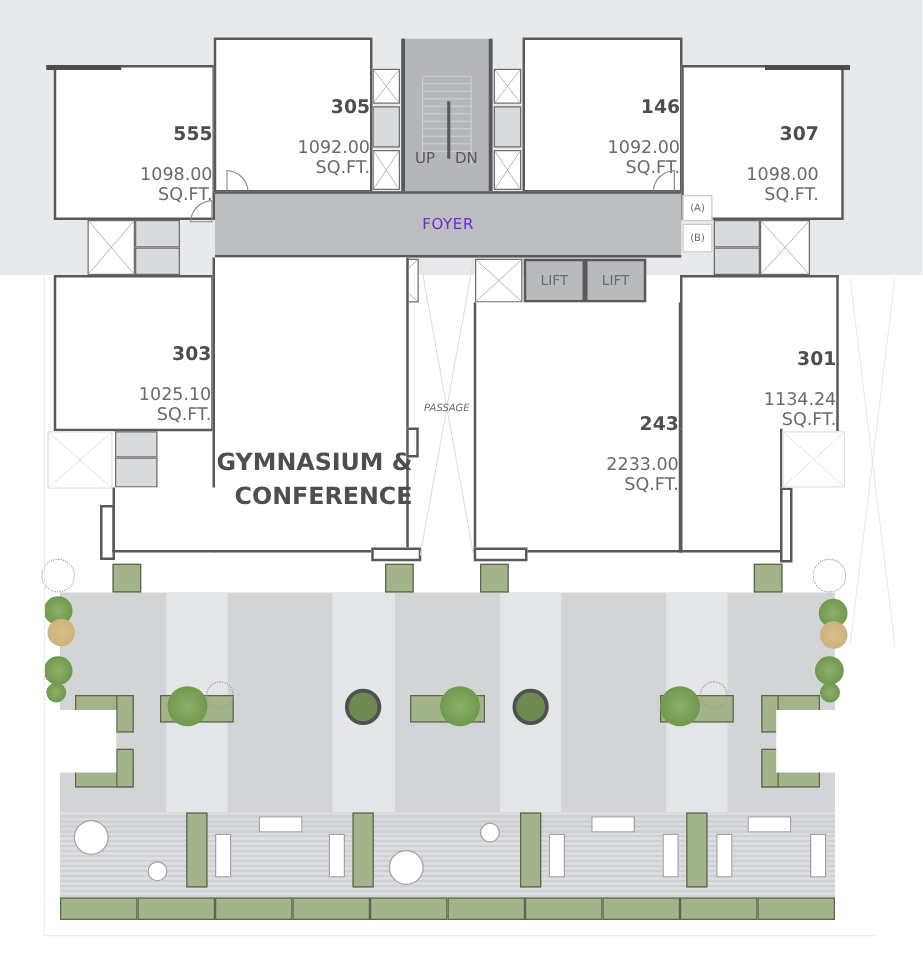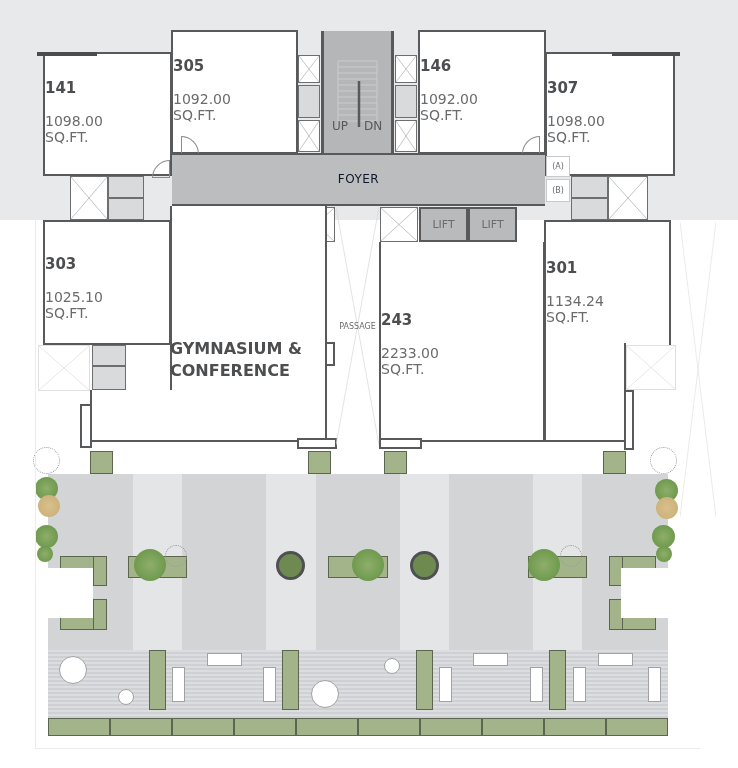--- a/index.html
+++ b/index.html
@@ -7,21 +7,21 @@
   .abs{position:absolute;box-sizing:border-box;}
   .bgtop{left:0;top:0;width:738px;height:220px;background:#e8e9eb;}
   .room{background:#fff;border:2px solid #58595b;}
   .wallthick{background:#4b4c4e;}
   .core{background:#b5b6b8;}
   .foyer{background:#bcbdbf;border-top:2px solid #58595b;border-bottom:2px solid #58595b;}
   .lift{background:#b9babc;border:2px solid #58595b;color:#6b6c6e;font-size:11px;display:flex;align-items:center;justify-content:center;}
   .shaft{background:#fff;border:1.5px solid #6d6e70;}
   .shaft svg{position:absolute;left:0;top:0;width:100%;height:100%;}
   .svc{background:#d9dadb;border:1.5px solid #6d6e70;}
-  .lbl{text-align:left;color:#58595b;line-height:1.15;}
+  .lbl{text-align:right;color:#58595b;line-height:1.15;margin-top:19px;}
   .num{font-weight:bold;font-size:15px;color:#4d4e50;}
   .area{font-size:14px;color:#6a6b6d;}
   .tag{font-size:8px;color:#6a6b6d;}
   .plaza{background:#d3d4d6;}
   .lane{background:#e4e5e6;}
   .deck{background:repeating-linear-gradient(180deg,#dcdde0 0 2px,#cfd0d3 2px 4px);}
   .green{background:#a4b48a;border:1.5px solid #5c6550;}
   .bench{background:#fff;border:1.5px solid #a0a1a3;}
   .pot{border-radius:50%;background:#6f8a50;border:3px solid #4f5052;}
   .shrub{border-radius:50%;background:radial-gradient(circle,#8fae6a 0%,#6f9a4e 70%,#b3c79a 100%);}
@@ -31,21 +31,21 @@
   .dooarc{border:1px solid #8a8b8d;border-radius:0 100% 0 0;background:transparent;}
 </style>
 </head>
 <body>
 
 <div class="abs bgtop"></div>
 
 <div class="abs room" style="left:43px;top:52px;width:129px;height:124px;">
   <div class="abs wallthick" style="left:-8px;top:-2px;width:60px;height:4px;"></div>
   <div class="abs lbl" style="left:0;top:26px;width:125px;">
-    <div class="num">141</div>
+    <div class="num">555</div>
     <div class="area" style="margin-top:16px;">1098.00</div>
     <div class="area">SQ.FT.</div>
   </div>
 </div>
 
 <div class="abs room" style="left:171px;top:30px;width:127px;height:124px;">
   <div class="abs lbl" style="left:0;top:26px;width:123px;">
     <div class="num">305</div>
     <div class="area" style="margin-top:16px;">1092.00</div>
     <div class="area">SQ.FT.</div>
@@ -116,21 +116,21 @@
 <div class="abs room" style="left:545px;top:52px;width:130px;height:124px;">
   <div class="abs wallthick" style="left:65px;top:-2px;width:68px;height:4px;"></div>
   <div class="abs lbl" style="left:0;top:26px;width:108px;">
     <div class="num">307</div>
     <div class="area" style="margin-top:16px;">1098.00</div>
     <div class="area">SQ.FT.</div>
   </div>
 </div>
 
 <div class="abs foyer" style="left:172px;top:153px;width:373px;height:53px;">
-  <div class="abs" style="left:0;top:17px;width:373px;text-align:center;font-size:12px;color:#0f172a;letter-spacing:0.5px;">FOYER</div>
+  <div class="abs" style="left:0;top:17px;width:373px;text-align:center;font-size:12px;color:#6d28d9;letter-spacing:0.5px;">FOYER</div>
 </div>
 <div class="abs" style="left:546px;top:156px;width:24px;height:21px;background:#fff;border:1px solid #c8c9cb;font-size:8px;color:#6a6b6d;text-align:center;line-height:19px;"><span>(A)</span></div>
 <div class="abs" style="left:546px;top:179px;width:24px;height:23px;background:#fff;border:1px solid #c8c9cb;font-size:8px;color:#6a6b6d;text-align:center;line-height:21px;"><span>(B)</span></div>
 
 <div class="abs shaft" style="left:70px;top:176px;width:38px;height:44px;">
     <svg viewBox="0 0 38 44" preserveAspectRatio="none">
       <line x1="0" y1="0" x2="38" y2="44" stroke="#b0b1b3" stroke-width="0.8"></line>
       <line x1="38" y1="0" x2="0" y2="44" stroke="#b0b1b3" stroke-width="0.8"></line>
     </svg>
   </div>
@@ -190,31 +190,31 @@
       <line x1="0" y1="0" x2="52" y2="46" stroke="#e0e0e2" stroke-width="0.8"></line>
       <line x1="52" y1="0" x2="0" y2="46" stroke="#e0e0e2" stroke-width="0.8"></line>
     </svg>
   </div>
 
 <div class="abs" style="left:170px;top:206px;width:157px;height:236px;border-left:2px solid #58595b;border-right:2px solid #58595b;background:#fff;"></div>
 <div class="abs" style="left:90px;top:390px;width:237px;height:52px;border-left:2px solid #58595b;border-bottom:2px solid #58595b;border-right:2px solid #58595b;background:#fff;"></div>
 <div class="abs wallthick" style="left:80px;top:404px;width:12px;height:44px;background:transparent;border:2px solid #58595b;"></div>
 <div class="abs" style="left:297px;top:438px;width:40px;height:11px;border:2px solid #58595b;background:#fff;"></div>
 <div class="abs" style="left:325px;top:342px;width:10px;height:24px;border:2px solid #58595b;background:#fff;"></div>
-<div class="abs lbl" style="left:170px;top:338px;width:160px;font-weight:bold;font-size:16px;color:#4d4e50;line-height:1.4;">
+<div class="abs lbl" style="left:170px;top:338px;width:160px;font-weight:bold;font-size:19px;color:#4d4e50;line-height:1.4;">
   <div>GYMNASIUM &amp;</div>
   <div>CONFERENCE</div>
 </div>
 
 <div class="abs" style="left:336px;top:207px;width:43px;height:238px;">
   <svg class="abs" style="left:0;top:0;" width="43" height="238" viewBox="0 0 43 238">
       <line x1="0" y1="0" x2="43" y2="238" stroke="#dcdcde" stroke-width="0.8"></line>
       <line x1="43" y1="0" x2="0" y2="238" stroke="#dcdcde" stroke-width="0.8"></line>
     </svg>
-  <div class="abs tag" style="left:0;top:115px;width:43px;text-align:center;">PASSAGE</div>
+  <div class="abs tag" style="left:0;top:115px;width:43px;text-align:center;font-style:italic;">PASSAGE</div>
 </div>
 
 <div class="abs room" style="left:379px;top:242px;width:166px;height:200px;border-top:none;">
   <div class="abs lbl" style="left:0;top:70px;width:162px;">
     <div class="num">243</div>
     <div class="area" style="margin-top:16px;">2233.00</div>
     <div class="area">SQ.FT.</div>
   </div>
 </div>
 <div class="abs" style="left:379px;top:438px;width:43px;height:11px;border:2px solid #58595b;background:#fff;"></div>

